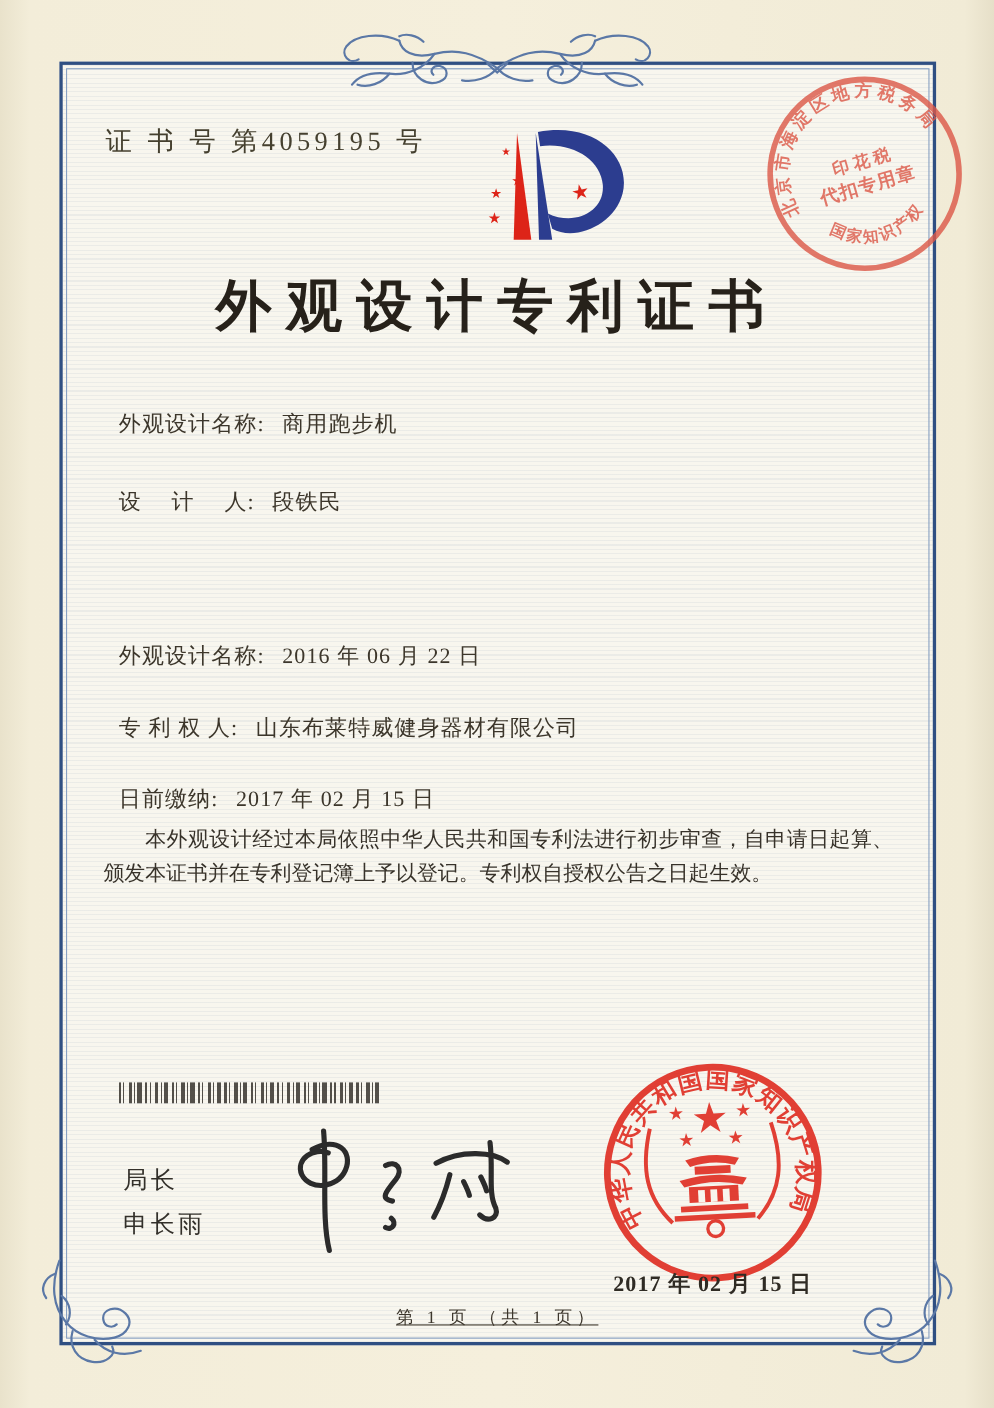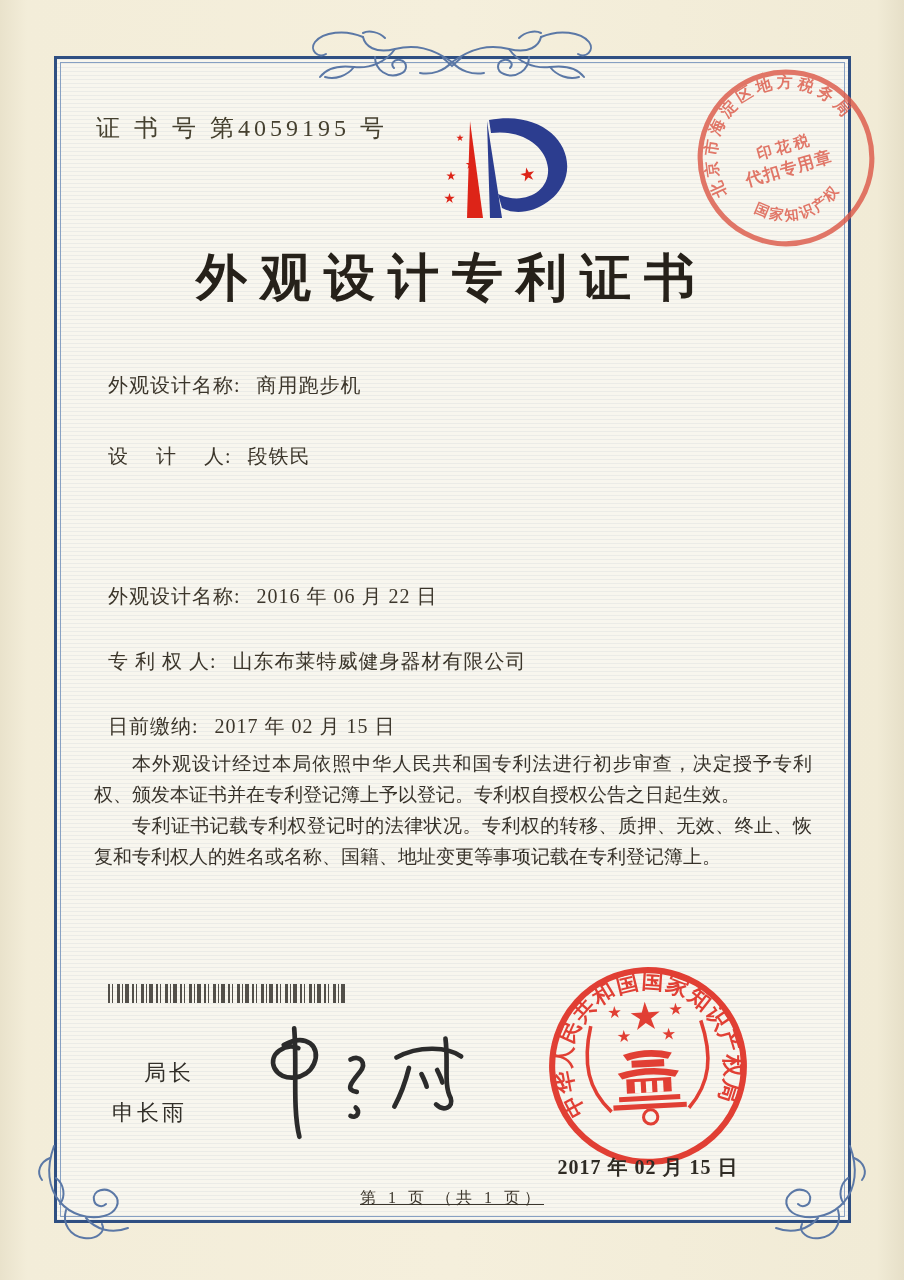--- a/index.html
+++ b/index.html
@@ -58,21 +58,21 @@
     position:absolute;left:108px;top:984px;width:238px;height:19px;
     background:repeating-linear-gradient(90deg,
       #35322c 0 2px,transparent 2px 4px,
       #35322c 4px 5px,transparent 5px 9px,
       #35322c 9px 12px,transparent 12px 14px,
       #35322c 14px 15px,transparent 15px 17px,
       #35322c 17px 21px,transparent 21px 24px);
     opacity:.85;
   }
   
-  .sig-title{position:absolute;left:112px;top:1058px;font-size:22px;color:#33302a;letter-spacing:3px;font-family:"Liberation Sans","DejaVu Sans",sans-serif;margin-left:32px;}
+  .sig-title{position:absolute;left:112px;top:1058px;font-size:22px;color:#33302a;letter-spacing:3px;font-family:"Liberation Sans","DejaVu Sans",sans-serif;}
   .sig-name{position:absolute;left:112px;top:1098px;font-size:22px;color:#33302a;letter-spacing:3px;font-family:"Liberation Sans","DejaVu Sans",sans-serif;text-align:center;}
   .sig-script{position:absolute;left:242px;top:1022px;width:240px;height:120px;}
   
   .seal{position:absolute;left:546px;top:964px;width:204px;height:204px;transform:rotate(-3deg);}
   .seal-date{
     position:absolute;left:548px;top:1154px;width:200px;text-align:center;
     font-size:20px;font-weight:600;color:#2f2b24;letter-spacing:1px;
   }
   .tax-stamp{position:absolute;left:694px;top:66px;width:184px;height:184px;transform:rotate(-16deg);opacity:.92;}
   
@@ -160,22 +160,21 @@
   <div class="frow" style="top:648px">
     <span class="flabel">专 利 权 人:</span>
     <span class="fvalue">山东布莱特威健身器材有限公司</span>
   </div>
   <div class="frow" style="top:713px">
     <span class="flabel">日前缴纳:</span>
     <span class="fvalue">2017 年 02 月 15 日</span>
   </div>
 
   <div class="body-text">
-    <p>本外观设计经过本局依照中华人民共和国专利法进行初步审查，决定授予专利权、颁发本证书并在专利登记簿上予以登记。专利权自授权公告之日起生效。</p>
-    <p>专利证书记载专利权登记时的法律状况。专利权的转移、质押、无效、终止、恢复和专利权人的姓名或名称、国籍、地址变更等事项记载在专利登记簿上。</p>
+    <p>本外观设计经过本局依照中华人民共和国专利法进行初步审查，自申请日起算、颁发本证书并在专利登记簿上予以登记。专利权自授权公告之日起生效。</p>
   </div>
 
   <div class="barcode"></div>
 
   <div class="sig-title">局长</div>
   <div class="sig-name">申长雨</div>
   <svg class="sig-script" viewBox="0 0 230 115">
     <g stroke="#2b2b2b" fill="none" stroke-width="4.5" stroke-linecap="round">
       <path d="M40,22 C62,10 76,24 69,40 C62,56 38,58 31,44 C25,30 42,20 54,25"></path>
       <path d="M50,6 C53,40 48,82 55,110"></path>

